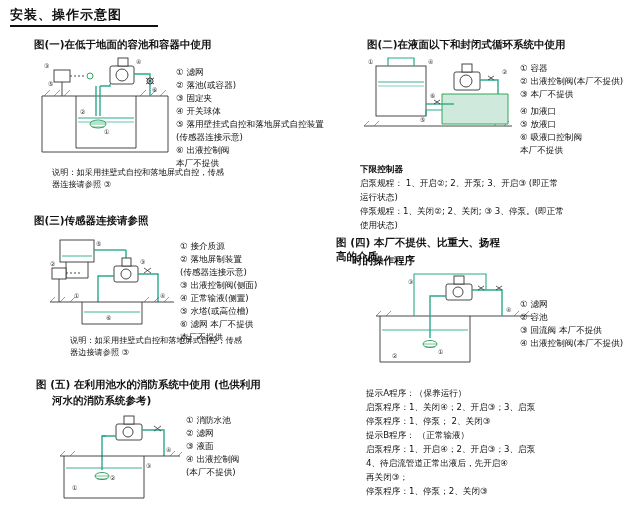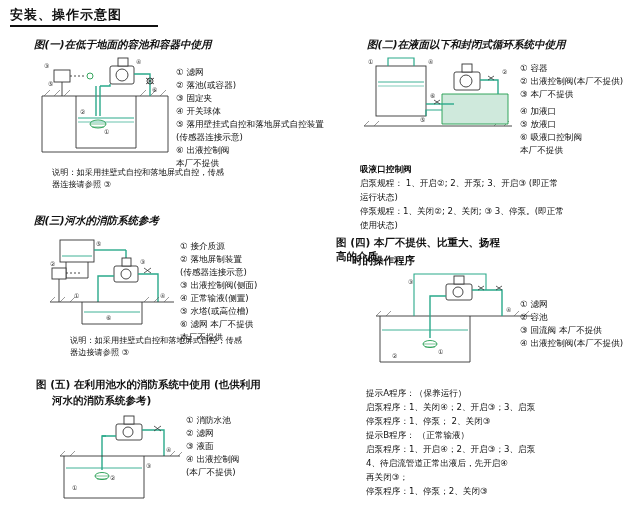--- a/index.html
+++ b/index.html
@@ -19,21 +19,20 @@
     font-size:13px;font-weight:bold;color:#111;
     letter-spacing:1px;
   }
   .title-underline{
     position:absolute;left:10px;top:25px;width:148px;height:2px;background:#111;
   }
   
   .sec-head{
     position:absolute;font-size:10.5px;font-weight:bold;color:#111;
     white-space:nowrap;
-    font-style:italic;
   }
   .sec-head2{
     position:absolute;font-size:10.5px;font-weight:bold;color:#111;
   }
   
   .legend{position:absolute;font-size:8.6px;line-height:13px;color:#111;white-space:nowrap;}
   .legend div{white-space:nowrap;}
   .note{position:absolute;font-size:8.2px;line-height:12px;color:#111;margin-left:14px;}
   .proc{position:absolute;font-size:8.6px;line-height:14px;color:#111;}
   .proc .ln{white-space:nowrap;}
@@ -102,21 +101,21 @@
     <div>③ 固定夹</div>
     <div>④ 开关球体</div>
     <div>⑤ 落用壁挂式自控和落地屏式自控装置</div>
     <div>   (传感器连接示意)</div>
     <div>⑥ 出液控制阀</div>
     <div>   本厂不提供</div>
   </div>
 
   <div class="note" style="left:38px;top:166px;width:175px;">说明：如采用挂壁式自控和落地屏式自控，传感器连接请参照 ③</div>
 
-  <div class="sec-head" style="left:34px;top:214px;">图(三)河水的消防系统参考</div>
+  <div class="sec-head" style="left:34px;top:214px;">图(三)传感器连接请参照</div>
 
   <div class="fig" style="left:48px;top:232px;">
     <svg width="128" height="96" viewBox="0 0 128 96">
       <g stroke="#333" fill="none" stroke-width="0.9">
 
         <rect x="12" y="8" width="34" height="22" stroke="#333" fill="#fff"></rect>
         <path d="M14 24 H44" stroke="#2aa98a"></path>
 
         <path d="M18 30 V46 M40 30 V46 M18 46 H40"></path>
 
@@ -251,21 +250,21 @@
     <div>② 出液控制阀(本厂不提供)</div>
     <div>③ 本厂不提供</div>
     <div style="height:4px"></div>
     <div>④ 加液口</div>
     <div>⑤ 放液口</div>
     <div>⑥ 吸液口控制阀</div>
     <div>   本厂不提供</div>
   </div>
 
   <div class="proc" style="left:360px;top:162px;">
-    <div class="ln" style="font-weight:bold;">吸液口控制阀</div>
+    <div class="ln" style="font-weight:bold;">下限控制器</div>
     <div class="ln">启泵规程：  1、开启②; 2、开泵;     3、开启③ (即正常</div>
     <div class="ln">                运行状态)</div>
     <div class="ln">停泵规程：1、关闭②; 2、关闭;   ③    3、停泵。(即正常</div>
     <div class="ln">                使用状态)</div>
   </div>
 
   <div class="sec-head2" style="left:336px;top:236px;">图 (四) 本厂不提供、比重大、扬程高的介质</div>
   <div class="sec-head2" style="left:352px;top:254px;">时的操作程序</div>
 
   <div class="fig" style="left:374px;top:272px;">

